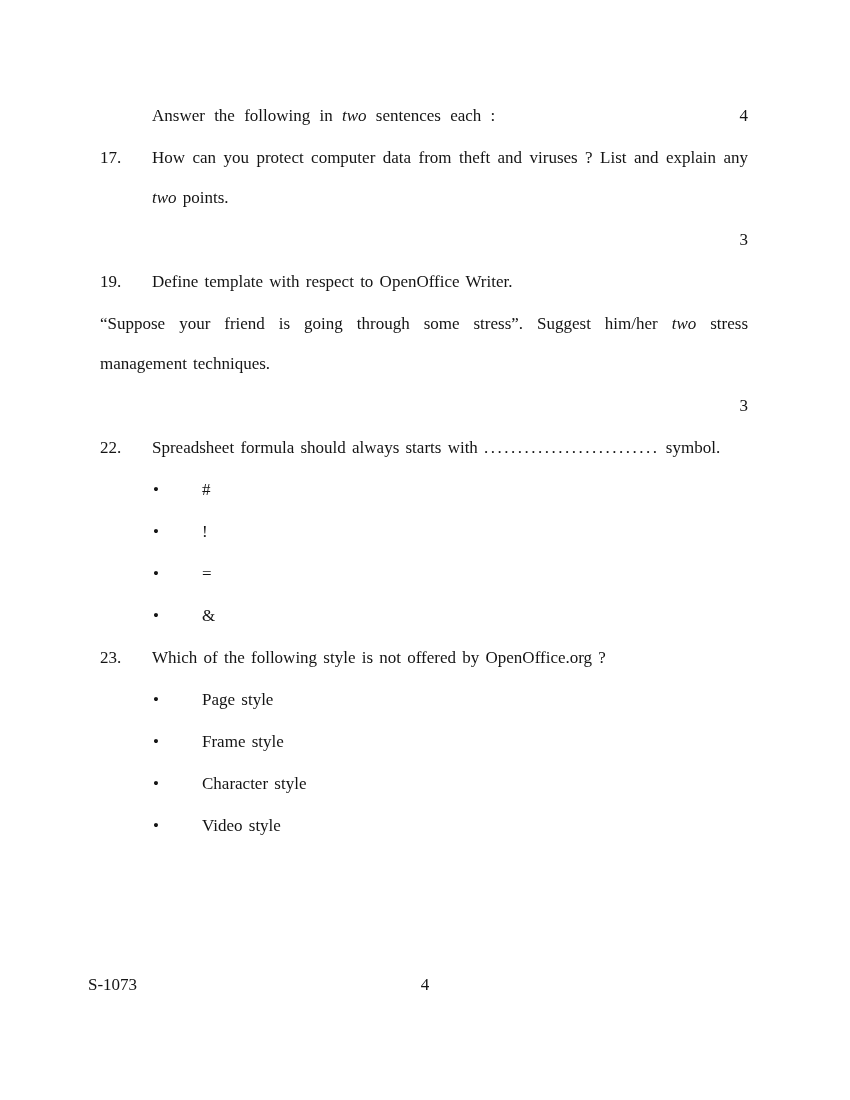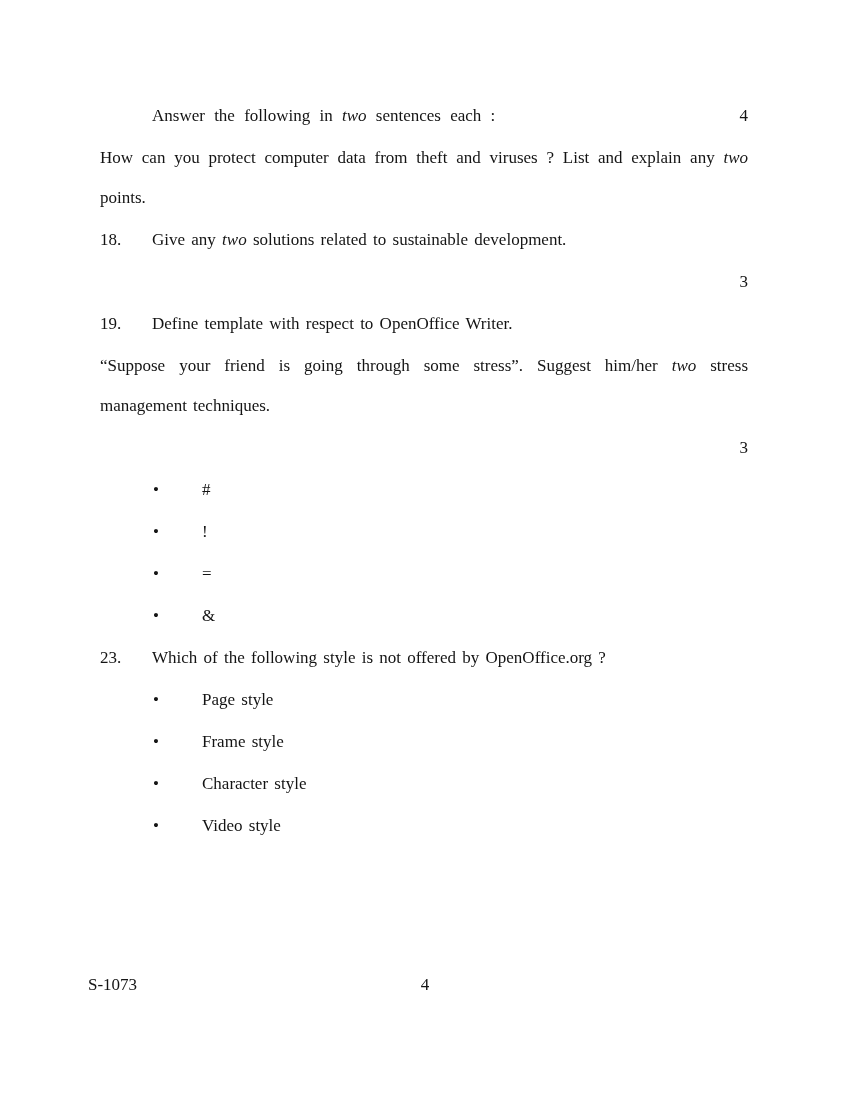--- a/index.html
+++ b/index.html
@@ -97,37 +97,38 @@
 </head>
 <body>
 
 <div class="page">
   <div class="content" id="content">
       <div class="block instruction">
         <span class="itext"><span>Answer the following in </span><span class="italic">two</span><span> sentences each :</span></span>
         <span class="marks">4</span>
       </div>
       <div class="block question">
+        <span class="qnum">17.</span>
         <span class="qtext"><span>How can you protect computer data from theft and viruses ? List and explain any </span><span class="italic">two</span><span> points.</span></span>
-      </div>
-      <div class="block question">
-        <span class="qnum">18.</span>
-        <span class="qtext"><span>Give any </span><span class="italic">two</span><span> solutions related to sustainable development.</span></span>
       </div>
       <div class="block instruction">
         <span class="marks">3</span>
       </div>
       <div class="block question">
         <span class="qnum">19.</span>
         <span class="qtext"><span>Define template with respect to OpenOffice Writer.</span></span>
       </div>
       <div class="block question">
         <span class="qtext"><span>“Suppose your friend is going through some stress”. Suggest him/her </span><span class="italic">two</span><span> stress management techniques.</span></span>
       </div>
       <div class="block marks-line"><span>3</span></div>
+      <div class="block question">
+        <span class="qnum">22.</span>
+        <span class="qtext"><span>Spreadsheet formula should always starts with </span><span class="dots">..........................</span><span> symbol.</span></span>
+      </div>
       <div class="block option">
         <span class="bullet">•</span>
         <span class="opt-text">#</span>
       </div>
       <div class="block option">
         <span class="bullet">•</span>
         <span class="opt-text">!</span>
       </div>
       <div class="block option">
         <span class="bullet">•</span>

